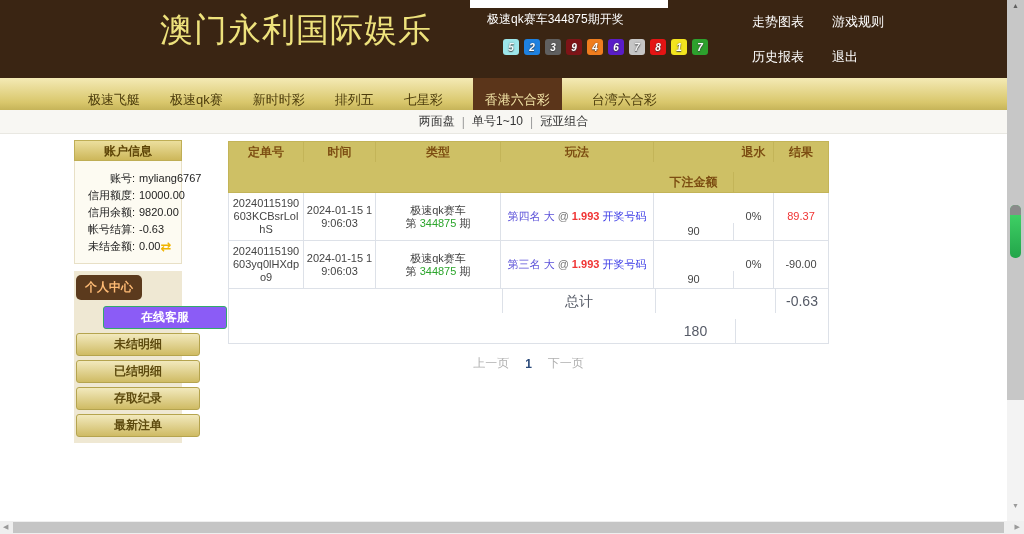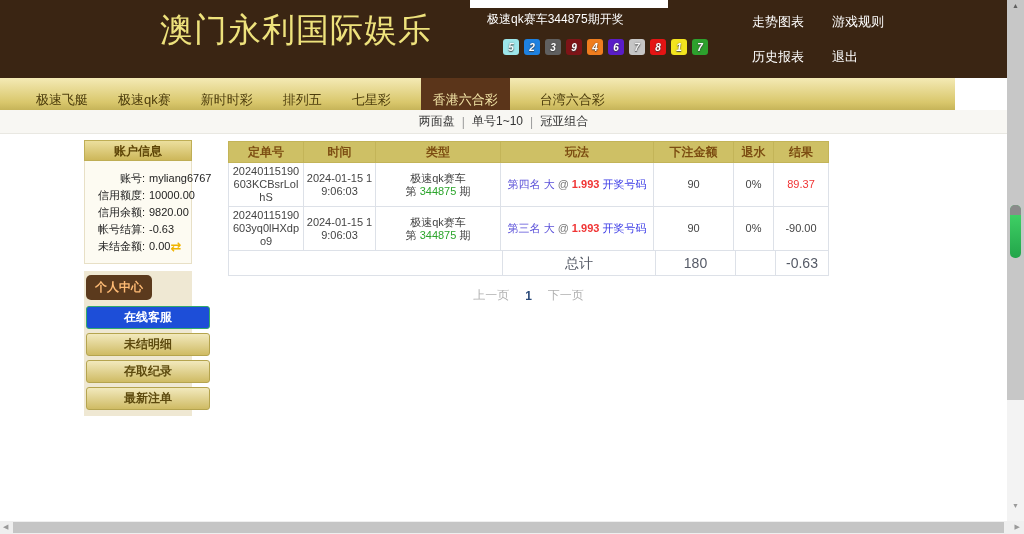--- a/index.html
+++ b/index.html
@@ -14,57 +14,57 @@
   .balls{position:absolute;left:503px;top:39px;display:flex;gap:5px;}
   .ball{width:16px;height:16px;border-radius:3px;font-size:10px;font-weight:bold;font-style:italic;
         display:flex;align-items:center;justify-content:center;
         text-shadow:0 1px 1px rgba(60,60,60,.9),0 0 2px rgba(60,60,60,.55);}
   .header-links{position:absolute;left:752px;top:13px;display:grid;
                 grid-template-columns:80px 80px;row-gap:17px;}
   .hlink{color:#ffffff;font-size:13px;cursor:pointer;white-space:nowrap;}
   .white-bar{position:absolute;left:470px;top:0;width:198px;height:8px;background:#ffffff;z-index:5;}
 
   
-  .main-nav{position:absolute;left:0;top:78px;width:919px;height:44px;padding-left:36px;
+  .main-nav{position:absolute;left:0;top:78px;width:919px;height:44px;padding-left:88px;
             background:linear-gradient(#f4eab5,#d9c76c 55%,#a9963b);
             display:flex;align-items:stretch;gap:30px;}
   .nav-item{font-size:13px;color:#4c3c0c;display:flex;align-items:center;cursor:pointer;white-space:nowrap;}
   .nav-item.active{background:#5b351a;color:#f3e5a7;padding:0 12px;}
 
   
   .subnav{position:absolute;left:0;top:110px;width:1007px;height:23px;background:#f8f7f3;
           border-bottom:1px solid #e9e8e2;display:flex;align-items:center;justify-content:center;
           gap:7px;font-size:12px;color:#333;}
   .subnav .sep{color:#999;}
 
   
-  .sidebar{position:absolute;left:84px;top:140px;width:108px;}
+  .sidebar{position:absolute;left:74px;top:140px;width:108px;}
   .acct-header{height:21px;line-height:21px;text-align:center;font-size:12px;font-weight:bold;color:#5d4407;
                background:linear-gradient(#ecdf9e,#cdb75a);border:1px solid #bfae55;box-sizing:border-box;}
   .acct-body{background:#fdfbf2;border:1px solid #e8e0c6;border-top:none;padding:9px 4px 8px;}
   .acct-row{display:flex;font-size:11px;color:#222;line-height:17px;align-items:center;}
   .acct-label{width:56px;text-align:right;flex:0 0 56px;}
   .acct-value{margin-left:4px;}
   .refresh-icon{margin-left:auto;margin-right:12px;color:#f0b400;font-weight:bold;font-size:13px;cursor:pointer;}
   .pc-panel{margin-top:7px;background:#efe8d3;padding:3px 2px 6px;}
   .pc-badge{display:inline-block;background:#5b3a1d;color:#fdba74;font-size:12px;font-weight:bold;
             padding:4px 9px;border-radius:5px;margin:1px 0 2px;}
   .side-btn{width:122px;height:21px;line-height:21px;margin:4px auto 0;text-align:center;
             font-size:12px;font-weight:bold;color:#5d4a0e;
             background:linear-gradient(#f2e9bd,#cfbb64);border:1px solid #b5a44e;border-radius:3px;cursor:pointer;}
-  .side-btn.green{background:#1d4ed8;border-color:#33a96c;color:#ffffff;}
+  .side-btn.green{background:#8b5cf6;border-color:#33a96c;color:#ffffff;margin-left:27px;}
 
   
   .bet-table{position:absolute;left:228px;top:141px;width:601px;}
   .t-head{display:flex;background:#cec065;border:1px solid #c3b458;box-sizing:border-box;}
   .th{height:20px;line-height:20px;text-align:center;font-size:12px;font-weight:bold;color:#7c4d12;
       border-right:1px solid #c3b458;box-sizing:border-box;}
   .th:last-child{border-right:none;}
   .c0{width:75px;}.c1{width:72px;}.c2{width:125px;}.c3{width:153px;}
-  .c4{width:80px;}.c5{width:40px;}.c6{width:53px;flex:1;}
+  .c4{width:80px;margin-top:30px;}.c5{width:40px;}.c6{width:53px;flex:1;}
   .t-body{border-left:1px solid #dde1e8;border-right:1px solid #dde1e8;}
   .trow{display:flex;border-bottom:1px solid #dde1e8;align-items:stretch;min-height:29px;}
   .td{display:flex;flex-direction:column;align-items:center;justify-content:center;text-align:center;
       font-size:11px;color:#444;border-right:1px solid #dde1e8;box-sizing:border-box;
       padding:2px 2px;word-break:break-all;line-height:13px;}
   .td:last-child{border-right:none;}
   .td.c3{flex-direction:row;flex-wrap:wrap;gap:3px;justify-content:center;word-break:keep-all;}
   .green-num{color:#2ca52c;}
   .play-name{color:#5b51d9;}
   .at-sign{color:#777;}
@@ -163,20 +163,21 @@
           <span class="acct-label">未结金额:</span>
           <span class="acct-value">0.00</span>
           <span class="refresh-icon">⇄</span>
         </div>
       </div>
     <div class="pc-panel">
       <span class="pc-badge">个人中心</span>
       <div id="sideButtons">
           <div class="side-btn green">在线客服</div>
           <div class="side-btn">未结明细</div>
+          <div class="side-btn">已结明细</div>
           <div class="side-btn">存取纪录</div>
           <div class="side-btn">最新注单</div>
         </div>
     </div>
   </aside>
 
   <section class="bet-table">
     <div class="t-head" id="tHead">
         <div class="th c0">定单号</div>
         <div class="th c1">时间</div>

